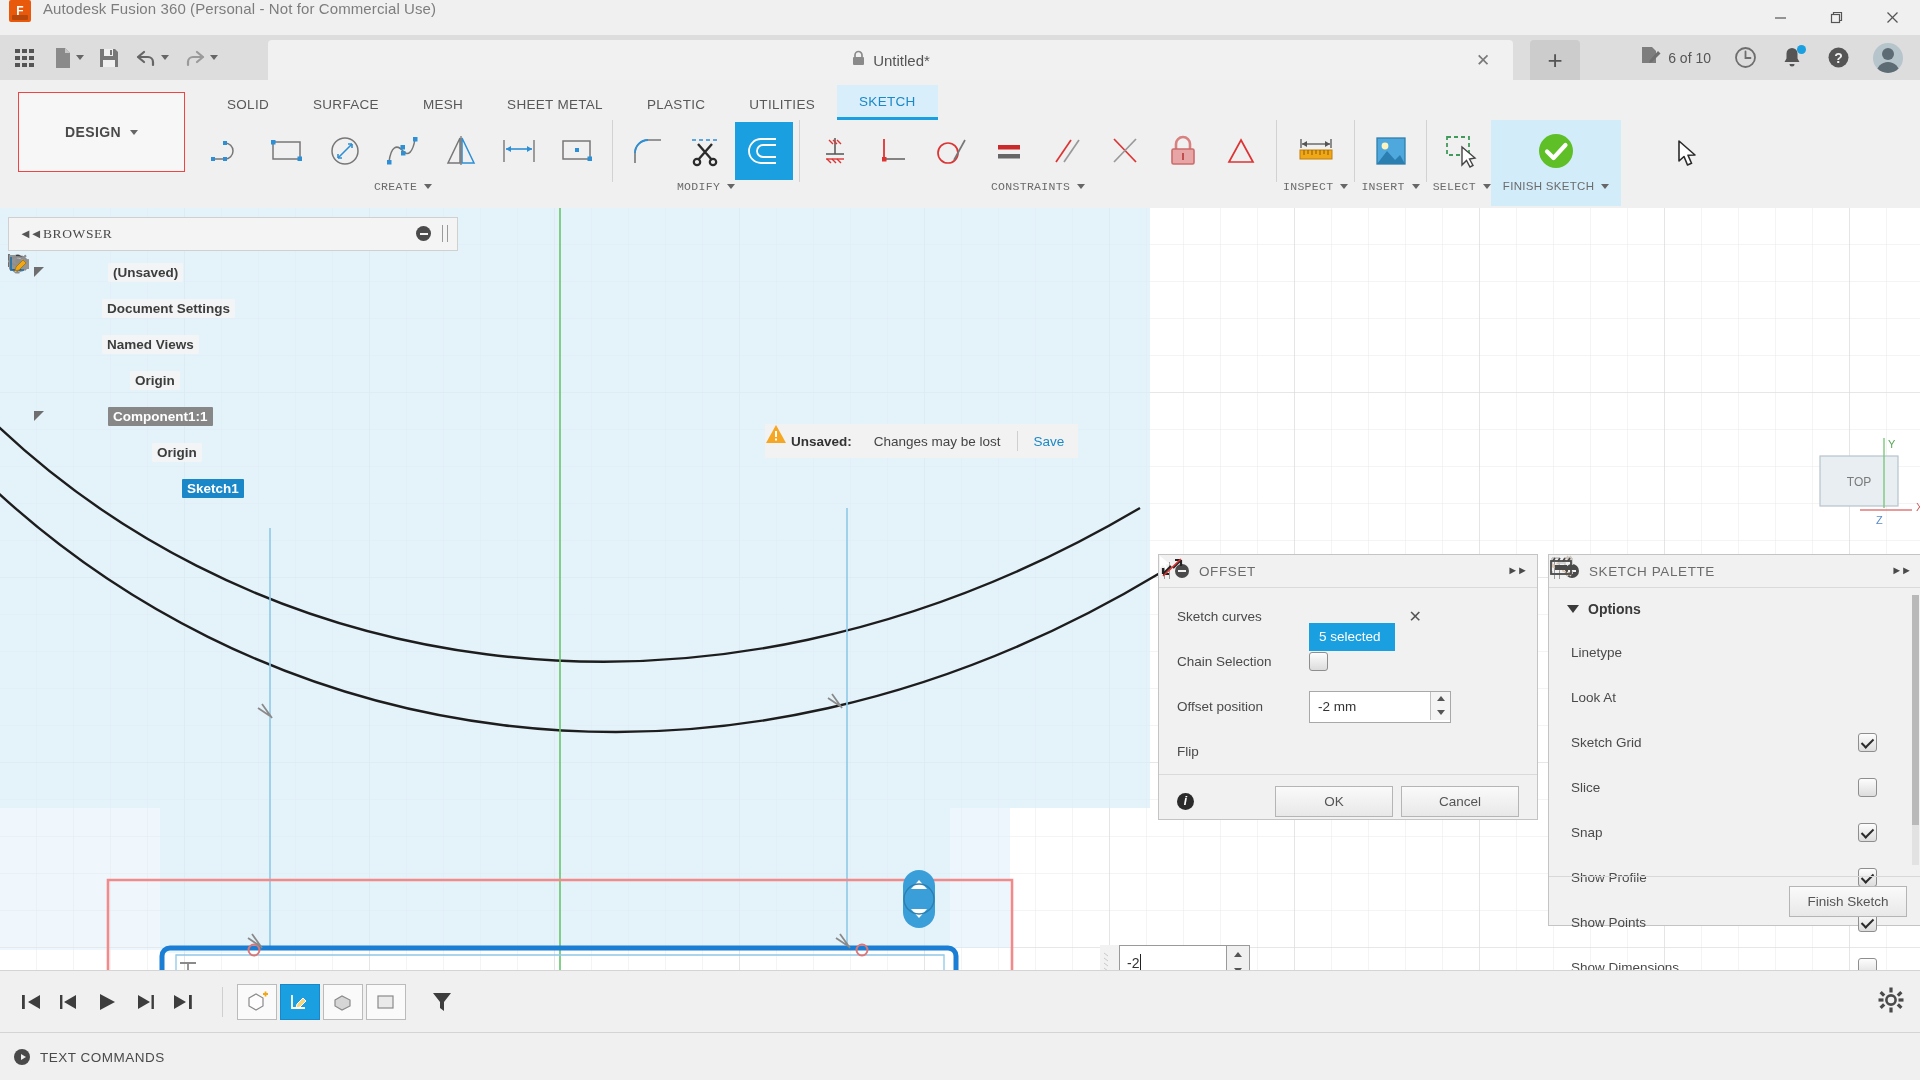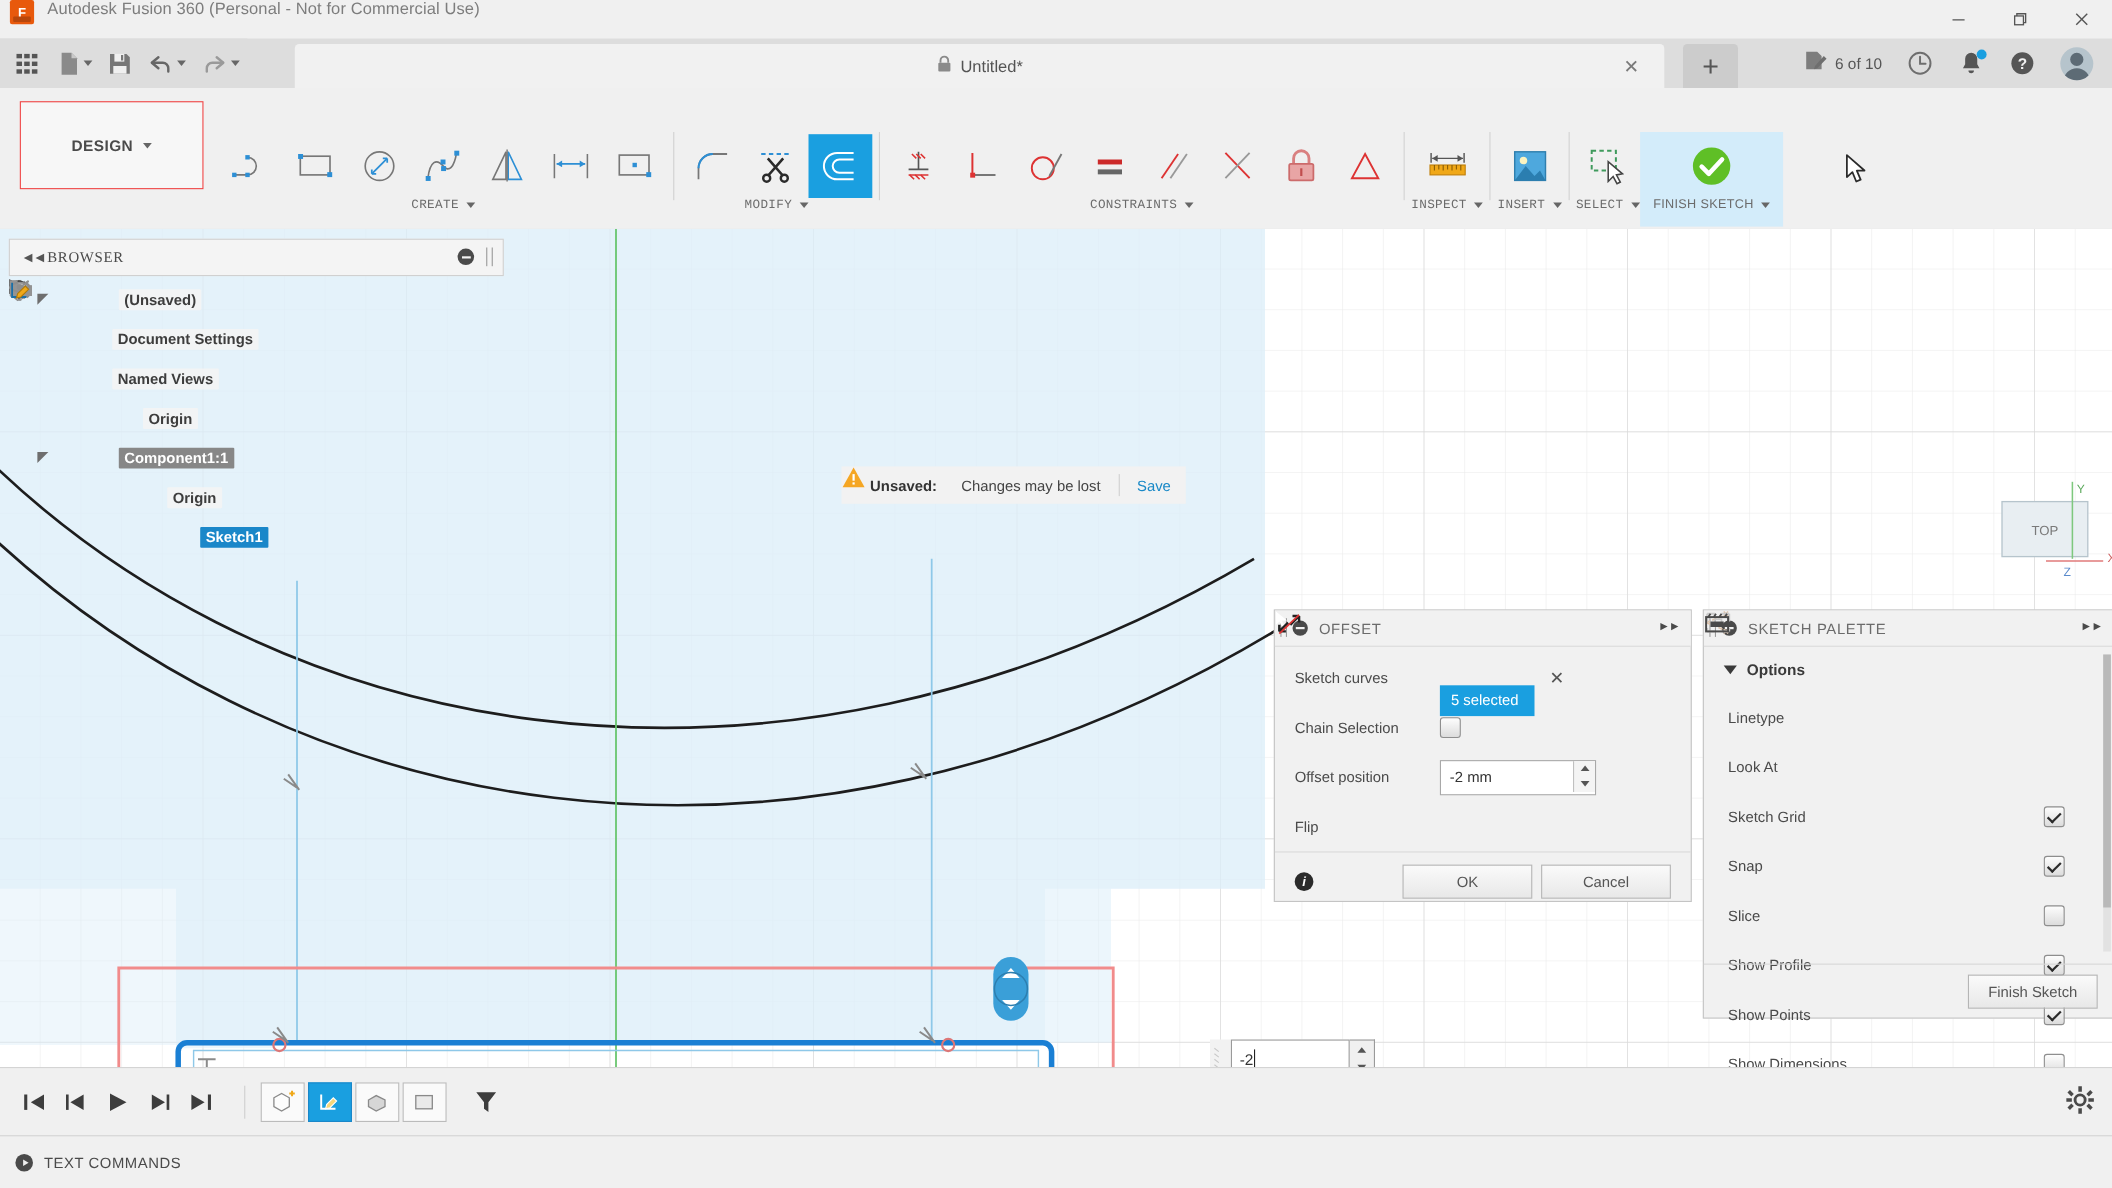--- a/index.html
+++ b/index.html
@@ -300,20 +300,29 @@
       </div>
     </div>
   </div>
 
   <div class="ribbon">
     <div class="design-btn">
       <span>DESIGN</span>
       <div class="caret"></div>
     </div>
 
+    <div class="ribtabs">
+      <div class="ribtab">SOLID</div>
+      <div class="ribtab">SURFACE</div>
+      <div class="ribtab">MESH</div>
+      <div class="ribtab">SHEET METAL</div>
+      <div class="ribtab">PLASTIC</div>
+      <div class="ribtab">UTILITIES</div>
+      <div class="ribtab active">SKETCH</div>
+    </div>
 
     <div class="panels">
 
       <div class="panel">
         <div class="panel-row">
           <div class="tool">
             <svg width="40" height="32" viewBox="0 0 40 32">
                 <path d="M4 24 H16 a8 8 0 0 0 0-16" fill="none" stroke="#777" stroke-width="1.5"></path>
                 <rect x="2" y="22" width="4" height="4" fill="#2d8fd5"></rect>
                 <rect x="14" y="22" width="4" height="4" fill="#2d8fd5"></rect>
@@ -881,26 +890,26 @@
               <path d="M4 6 l2-3 M9 6 l2-3 M14 6 l2-3 M19 6 l2-3" stroke="#4a4a4a" stroke-width="1.6"></path>
             </svg>
         </span>
       </div>
 
       <div class="sp-row">
         <span class="sp-label">Sketch Grid</span>
         <div class="chk on" style="margin-right:22px"></div>
       </div>
       <div class="sp-row">
+        <span class="sp-label">Slice</span>
+        <div class="chk" style="margin-right:22px"></div>
+      </div>
+      <div class="sp-row">
         <span class="sp-label">Snap</span>
         <div class="chk on" style="margin-right:22px"></div>
-      </div>
-      <div class="sp-row">
-        <span class="sp-label">Slice</span>
-        <div class="chk" style="margin-right:22px"></div>
       </div>
       <div class="sp-row">
         <span class="sp-label">Show Profile</span>
         <div class="chk on" style="margin-right:22px"></div>
       </div>
       <div class="sp-row">
         <span class="sp-label">Show Points</span>
         <div class="chk on" style="margin-right:22px"></div>
       </div>
       <div class="sp-row">

